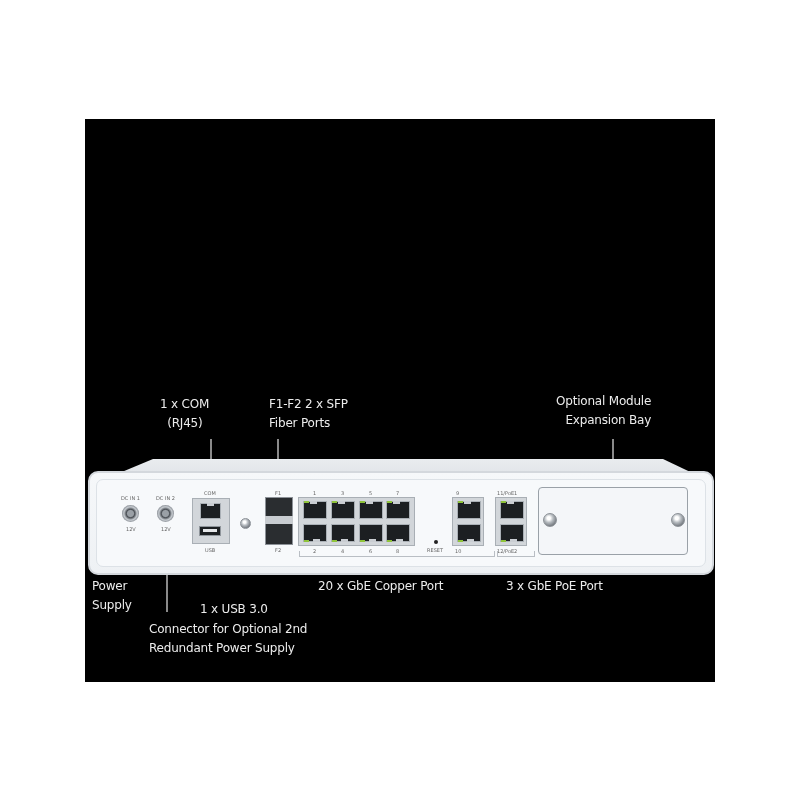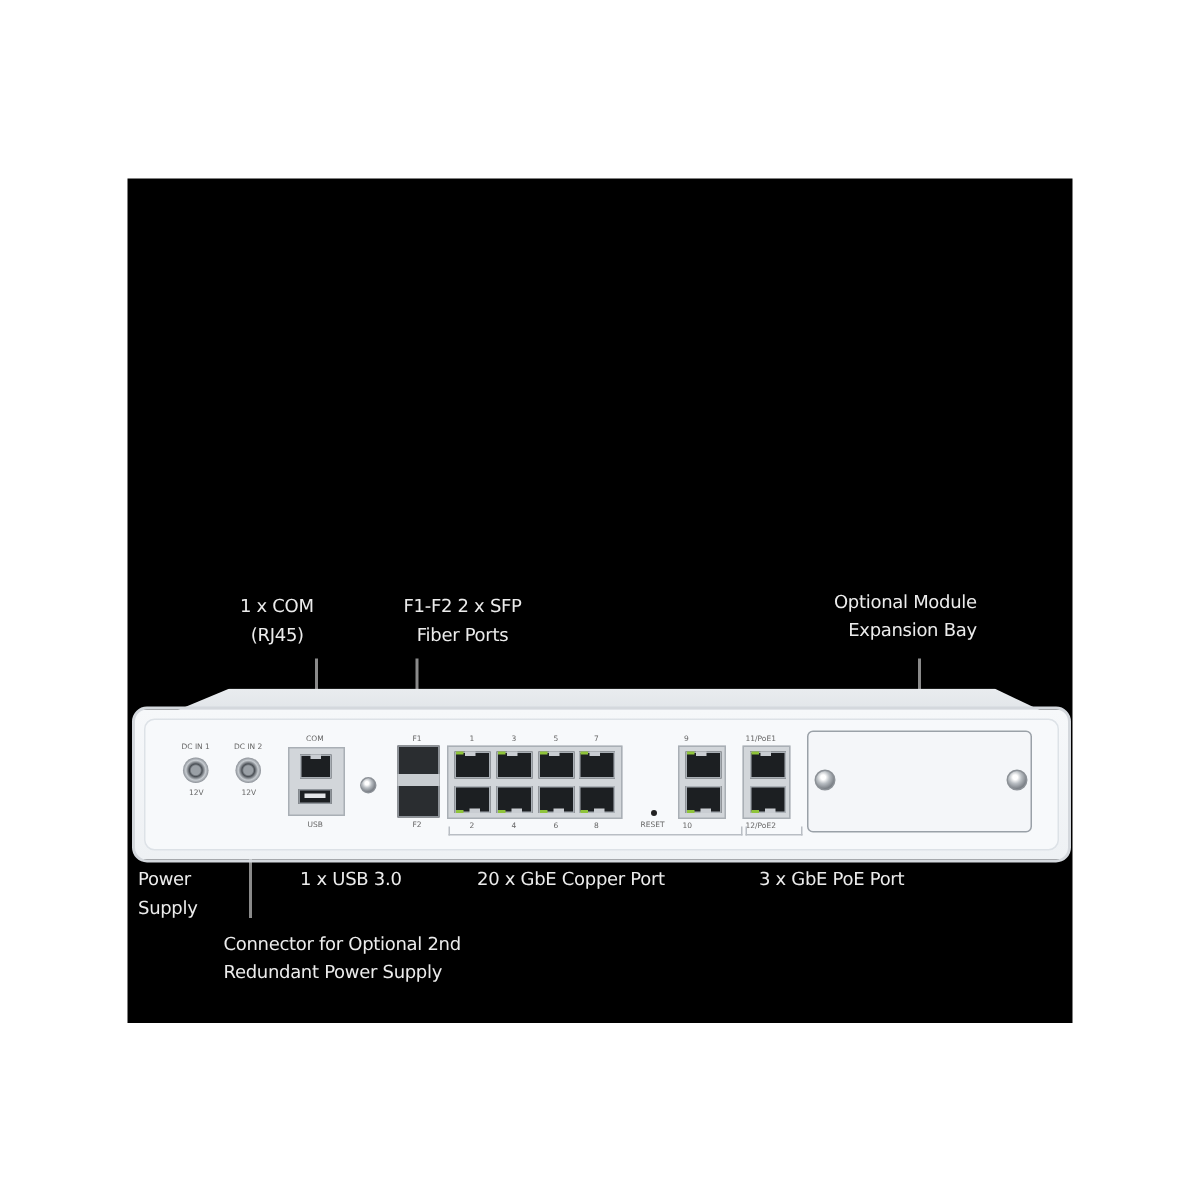--- a/index.html
+++ b/index.html
@@ -24,27 +24,27 @@
   .sfp { position:absolute; background:#2a2d30; border:1px solid #8c9197; box-sizing:border-box; }
   .module-bay { position:absolute; border:1px solid #9aa1a8; border-radius:4px; background:#f4f6f9; }
 </style>
 </head>
 <body>
 
 <div class="panel">
 
   <div class="label" style="left:75px;top:276px;">1 x COM
   (RJ45)</div>
-  <div class="label" style="left:184px;top:276px;text-align:center;">F1-F2 2 x SFP
+  <div class="label" style="left:184px;top:276px;">F1-F2 2 x SFP
 Fiber Ports</div>
   <div class="label" style="left:471px;top:273px;text-align:right;">Optional Module
 Expansion Bay</div>
   <div class="label" style="left:7px;top:458px;">Power
 Supply</div>
-  <div class="label" style="left:115px;top:458px;text-align:center;">1 x USB 3.0</div>
+  <div class="label" style="left:115px;top:481px;text-align:center;">1 x USB 3.0</div>
   <div class="label" style="left:233px;top:458px;">20 x GbE Copper Port</div>
   <div class="label" style="left:421px;top:458px;">3 x GbE PoE Port</div>
   <div class="label" style="left:64px;top:501px;">Connector for Optional 2nd
 Redundant Power Supply</div>
 
   <div class="leader" style="left:125px;top:320px;height:45px;"></div>
   <div class="leader" style="left:192px;top:320px;height:45px;"></div>
   <div class="leader" style="left:527px;top:320px;height:40px;"></div>
   <div class="leader" style="left:42px;top:438px;height:14px;"></div>
   <div class="leader" style="left:81px;top:438px;height:55px;"></div>

